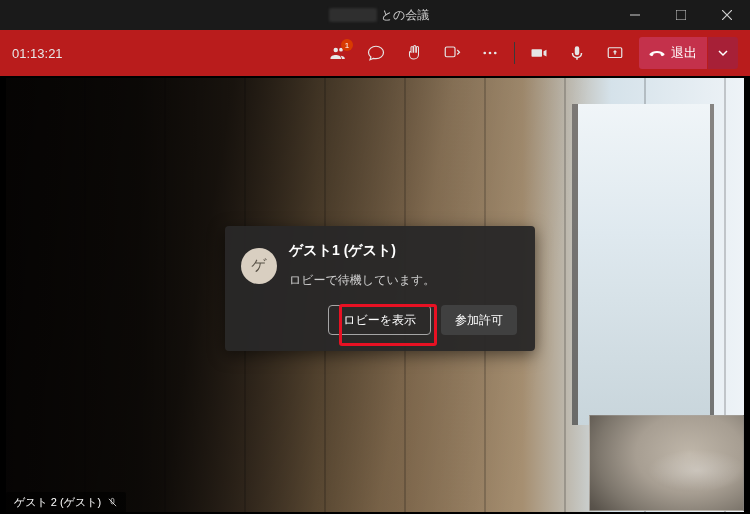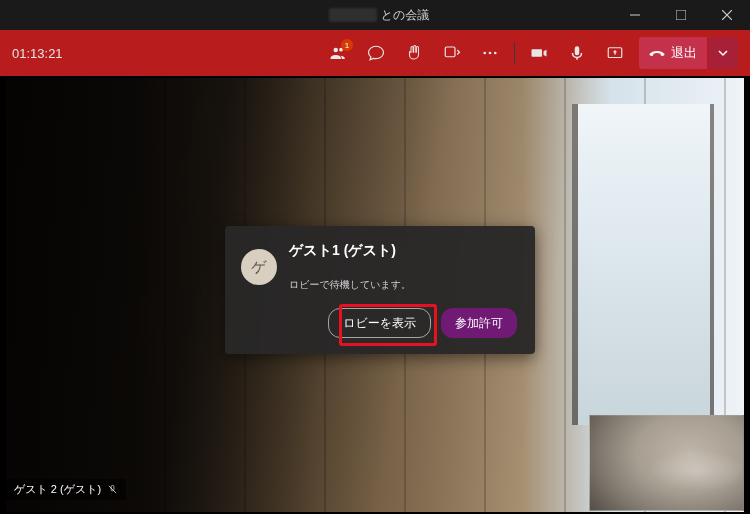--- a/index.html
+++ b/index.html
@@ -47,36 +47,36 @@
     background: linear-gradient(180deg, #f0f5f8 0%, #dfe9ef 40%, #c8d5db 100%);
     border-left: 6px solid rgba(30,20,12,0.55);
     border-right: 4px solid rgba(30,20,12,0.5);
   }
 
   
   .notif { position: absolute; width: 310px; left: 225px; top: 150px; background: rgba(41,40,40,0.96); border-radius: 4px; padding: 16px 18px 16px 16px; color: #fff; box-shadow: 0 4px 16px rgba(0,0,0,0.5); }
   .notif-row { display: flex; align-items: center; gap: 12px; }
   .avatar { width: 36px; height: 36px; border-radius: 50%; background: #d9cfc1; color: #595247; display: flex; align-items: center; justify-content: center; font-size: 15px; font-weight: 500; }
   .notif-name { font-size: 14px; font-weight: 700; }
-  .notif-sub { font-size: 10px; color: #cfcfcf; margin-top: 18px; }
+  .notif-sub { font-size: 12px; color: #cfcfcf; margin-top: 12px; }
   .notif-actions { display: flex; justify-content: flex-end; gap: 10px; margin-top: 16px; }
-  .btn { height: 30px; padding: 0 14px; font-size: 12px; display: flex; align-items: center; justify-content: center; border-radius: 12px; cursor: pointer; }
+  .btn { height: 30px; padding: 0 14px; font-size: 12px; display: flex; align-items: center; justify-content: center; border-radius: 4px; cursor: pointer; }
   .btn-outline { border: 1px solid #a5a5a5; color: #fff; background: transparent; }
-  .btn-primary { background: #701a75; color: #fff; }
+  .btn-primary { background: #404040; color: #fff; }
   .highlight-box { position: absolute; border: 3px solid #e81123; border-radius: 3px; pointer-events: none; }
 
   
   .self-view { position: absolute; right: 6px; bottom: 3px; width: 155px; height: 96px; border: 1px solid rgba(255,255,255,0.25);
     background: radial-gradient(100% 120% at 65% 40%, #bfb6a9 0%, #a79e92 35%, #7d766c 60%, #5a544c 78%, #3f3a34 100%);
     filter: blur(0.3px);
   }
   .self-view::after { content:""; position:absolute; inset:0; background: radial-gradient(70px 30px at 70% 58%, rgba(255,255,255,0.3), rgba(255,255,255,0) 70%); }
 
   
-  .participant-label { position: absolute; left: 6px; bottom: 14px; background: rgba(0,0,0,0.55); color: #fff; font-size: 11px; padding: 3px 8px; display: flex; align-items: center; gap: 6px; border-radius: 2px; }
+  .participant-label { position: absolute; left: 6px; bottom: 1px; background: rgba(0,0,0,0.55); color: #fff; font-size: 11px; padding: 3px 8px; display: flex; align-items: center; gap: 6px; border-radius: 2px; }
   .participant-label svg { width: 11px; height: 11px; fill: #fff; }
 </style>
 </head>
 <body>
 
 <div class="window">
 
   <div class="titlebar">
     <div class="blur"></div>
     <span>との会議</span>

